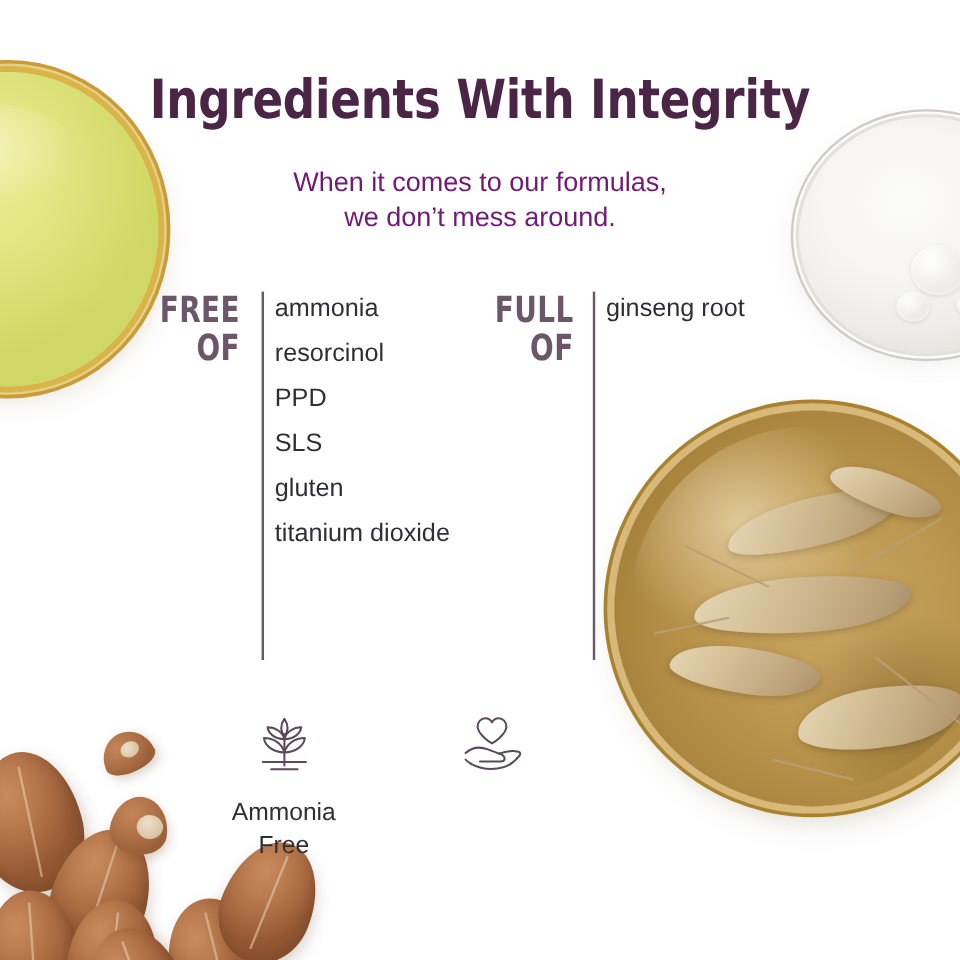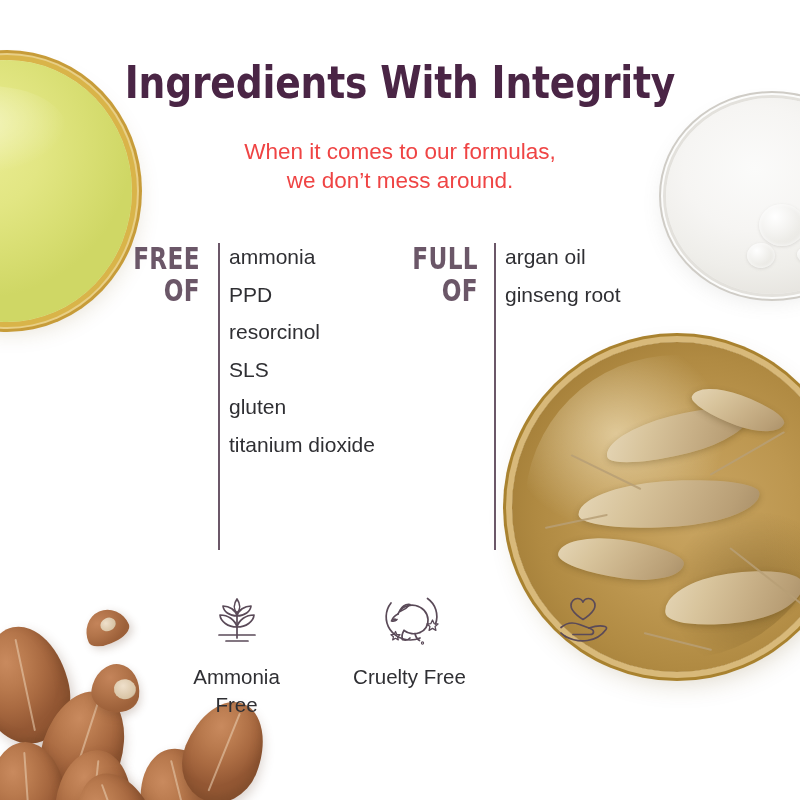--- a/index.html
+++ b/index.html
@@ -158,21 +158,21 @@
     transform: scaleX(0.93);
   }
 
   #subtitle {
     position: absolute;
     left: 0; right: 0;
     top: 137px;
     text-align: center;
     font-size: 22.5px;
     line-height: 29px;
-    color: #ef4444;
+    color: #701a75;
     font-weight: 400;
   }
 
   
   .list-block { position: absolute; }
 
   .block-label {
     position: absolute;
     font-family: "DejaVu Sans Condensed", "Liberation Sans Narrow", "Liberation Sans", sans-serif;
     font-weight: 700;
@@ -314,36 +314,35 @@
 we don’t mess around.</div>
 
     <div class="list-block" id="free-block">
       <div class="block-label">
         <span class="lbl-line">FREE</span>
         <span class="lbl-line">OF</span>
       </div>
       <div class="block-rule"></div>
       <ul class="ing-list">
         <li>ammonia</li>
+        <li>resorcinol</li>
         <li>PPD</li>
-        <li>resorcinol</li>
         <li>SLS</li>
         <li>gluten</li>
         <li>titanium dioxide</li>
       </ul>
     </div>
 
     <div class="list-block" id="full-block">
       <div class="block-label">
         <span class="lbl-line">FULL</span>
         <span class="lbl-line">OF</span>
       </div>
       <div class="block-rule"></div>
       <ul class="ing-list">
-        <li>argan oil</li>
         <li>ginseng root</li>
       </ul>
     </div>
 
     <div id="badges">
 
       <div class="badge">
         <span class="badge-icon">
           <svg viewBox="0 0 70 70" fill="none" stroke="#5a4a58" stroke-width="1.7" stroke-linecap="round" stroke-linejoin="round">
             <path d="M35 14 C31.5 19 31.5 24.5 35 28 C38.5 24.5 38.5 19 35 14 Z"></path>
@@ -353,46 +352,20 @@
             <path d="M35 42 C44 42 51.5 36.5 52 30 C44 30 37 34.5 35 42 Z"></path>
             <path d="M35 27 L35 53"></path>
             <path d="M17 50 L53 50"></path>
             <path d="M24 56 L46 56"></path>
           </svg>
         </span>
         <span class="badge-label">Ammonia
 Free</span>
       </div>
 
-      <div class="badge">
-        <span class="badge-icon">
-          <svg viewBox="0 0 70 70" fill="none" stroke="#5a4a58" stroke-width="1.7" stroke-linecap="round" stroke-linejoin="round">
-
-            <path d="M52.5 13.5 C60.5 19 64 29.5 60.5 39"></path>
-            <path d="M16 18 C10 25.5 9.5 36.5 15 44.5 C21.5 54 34.5 57.5 45 53"></path>
-
-            <path d="M23 29 C25.5 22.5 33 19 40.5 20.5 C47.5 22 52.5 27.5 53 34.5 C53.5 40.5 50 45.5 45 47.5"></path>
-            <path d="M45 47.5 C40 49.5 33.5 49 29 45.5"></path>
-
-            <path d="M23 29 C20 30.5 17.5 33 16.5 36 C18.5 36.5 20.5 36 22 34.5"></path>
-            <path d="M25 25.5 C27 21.5 31 19 35 19.5 C32.5 22.5 29 25 25 26.5"></path>
-            <path d="M18.5 34.5 C19.5 34 20.5 34.2 21 35"></path>
-
-            <path d="M29 45.5 C27 48.5 26.5 51.5 27.5 54.5"></path>
-            <path d="M27.5 54.5 C30 55.5 33 55 35 53"></path>
-
-            <path d="M40 48.5 C40.5 51.5 42 54 44.5 55.5"></path>
-
-            <path d="M57.5 35 l1.6 3.6 3.9 .4 -2.9 2.6 .8 3.8 -3.4-2 -3.4 2 .8-3.8 -2.9-2.6 3.9-.4 Z" stroke-width="1.3"></path>
-            <path d="M20.5 46.5 l1.3 2.9 3.2 .3 -2.4 2.1 .7 3.1 -2.8-1.6 -2.8 1.6 .7-3.1 -2.4-2.1 3.2-.3 Z" stroke-width="1.3"></path>
-            <circle cx="47.5" cy="58" r="1.1" stroke-width="1.1"></circle>
-          </svg>
-        </span>
-        <span class="badge-label">Cruelty Free</span>
-      </div>
 
       <div class="badge">
         <span class="badge-icon">
           <svg viewBox="0 0 70 70" fill="none" stroke="#5a4a58" stroke-width="1.7" stroke-linecap="round" stroke-linejoin="round">
 
             <path d="M35 34.5 C35 34.5 23 27.5 23 20.5 C23 16.5 26 13.5 29.5 13.5 C32 13.5 34 15 35 17
                      C36 15 38 13.5 40.5 13.5 C44 13.5 47 16.5 47 20.5 C47 27.5 35 34.5 35 34.5 Z"></path>
 
             <path d="M13 42.5 C18 38 25 37 31.5 39.5 L41 43"></path>
             <path d="M41 43 C44 44 45.5 45.5 45.5 47 C45.5 48.5 44 49.5 42 49.5 L25 49.5"></path>

